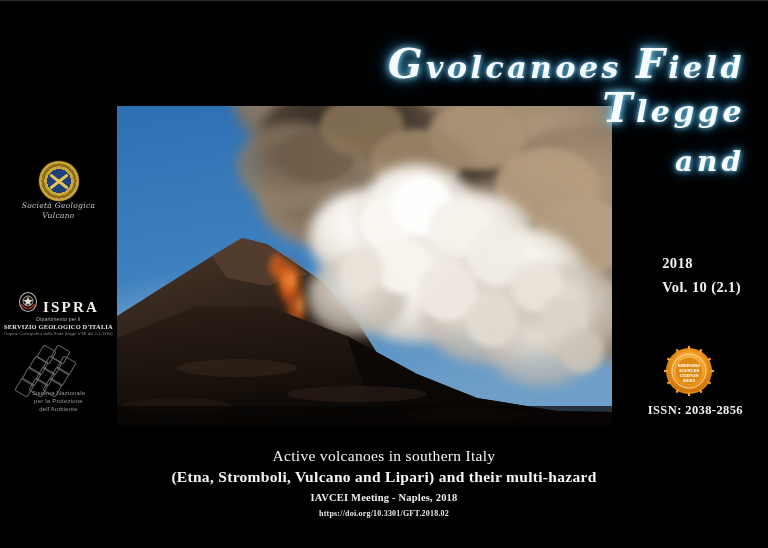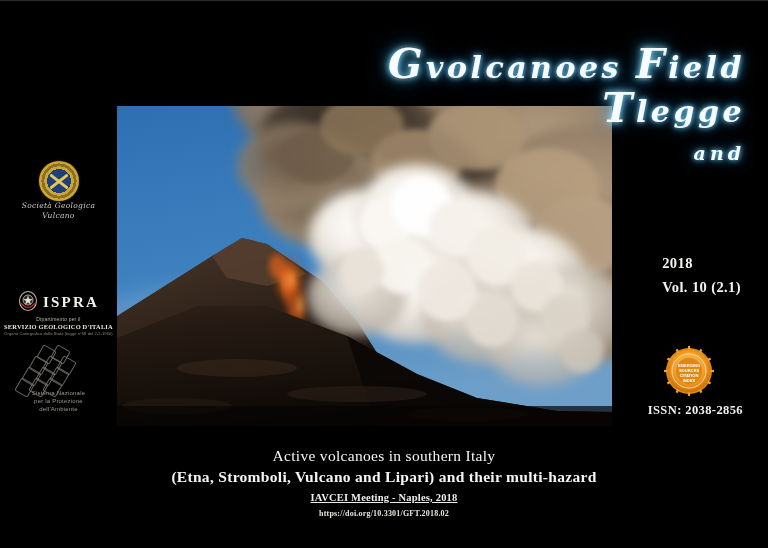--- a/index.html
+++ b/index.html
@@ -72,21 +72,21 @@
     font-style: italic;
     font-size: 7.5px;
     line-height: 10px;
     color: #c9c7c2;
     letter-spacing: 0.3px;
   }
 
   
   .ispra-row {
     display: flex;
-    align-items: center;
+    align-items: flex-end;
     justify-content: center;
     gap: 5px;
     height: 26px;
   }
   .ispra-emblem {
     width: 20px; height: 24px;
     position: relative;
     flex: 0 0 auto;
   }
   .ispra-word {
@@ -172,21 +172,21 @@
     color: #f6fbff;
     letter-spacing: 3.5px;
     white-space: nowrap;
     text-shadow:
       0 0 5px rgba(130,220,255,0.95),
       0 0 11px rgba(80,190,255,0.7),
       0 0 20px rgba(40,150,230,0.45);
   }
   .ttl-1 { font-size: 30px; line-height: 38px; }
   .ttl-2 { font-size: 30px; line-height: 42px; }
-  .ttl-3 { font-size: 19px; line-height: 40px; letter-spacing: 4px; }
+  .ttl-3 { font-size: 28px; line-height: 40px; letter-spacing: 4px; margin-top: 9px; }
   .ttl-4 { font-size: 31px; line-height: 42px; }
   .cap {
     font-size: 1.35em;
     text-shadow:
       0 0 6px rgba(150,230,255,1),
       0 0 14px rgba(70,190,255,0.85),
       0 0 26px rgba(30,150,235,0.5);
   }
 
   
@@ -260,21 +260,20 @@
     letter-spacing: 0.3px;
     line-height: 21px;
   }
   .cap-meet {
     font-family: "Liberation Serif", serif;
     font-size: 10.5px;
     font-weight: 700;
     color: #efedea;
     margin-top: 5px;
     letter-spacing: 0.2px;
-    text-decoration: underline;
   }
   .cap-doi {
     font-family: "Liberation Serif", serif;
     font-size: 8px;
     font-weight: 700;
     color: #e6e4e0;
     margin-top: 6px;
     letter-spacing: 0.2px;
   }
 </style>

